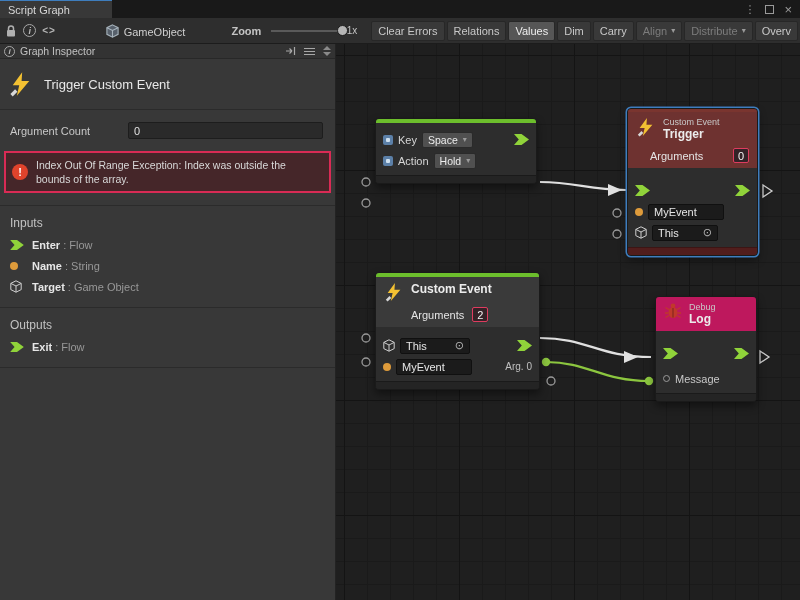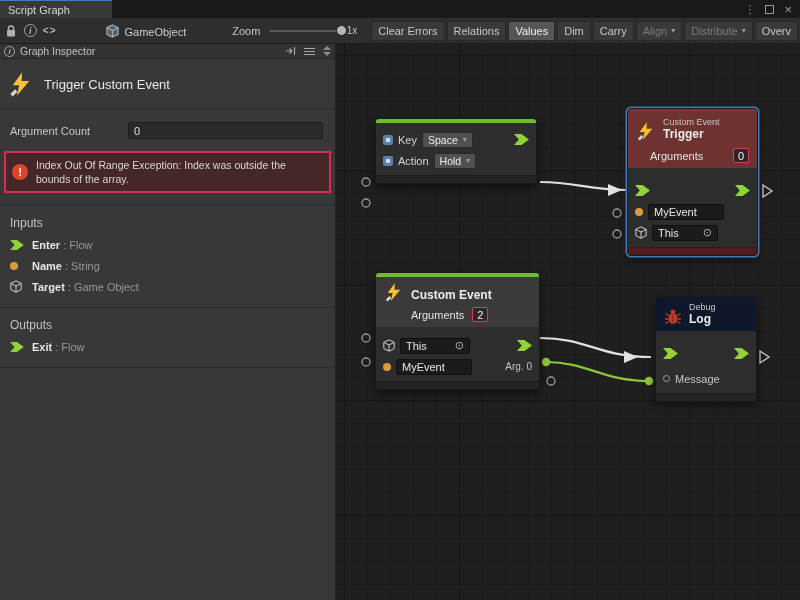--- a/index.html
+++ b/index.html
@@ -13,21 +13,21 @@
   .winctrls .kebab { font-size:11px; cursor:default; }
   .maxbox { width:9px; height:9px; border:1px solid #9a9a9a; display:inline-block; }
   .closex { font-size:13px; line-height:9px; }
 
   
   .toolbar { position:absolute; left:0; top:18px; width:800px; height:26px; background:#2e2e2e; border-bottom:1px solid #1c1c1c; display:flex; align-items:center; padding:0 2px; gap:2px; overflow:hidden; }
   .icon-btn { width:22px; height:20px; display:flex; align-items:center; justify-content:center; border-radius:2px; }
   .code-glyph { color:#b4b4b4; font-size:10px; letter-spacing:1px; font-weight:bold; }
   .info-circle { width:13px; height:13px; border:1px solid #a8a8a8; border-radius:50%; color:#b8b8b8; font-size:9px; font-style:italic; font-weight:bold; display:flex; align-items:center; justify-content:center; }
   .go-chip { display:flex; align-items:flex-end; gap:5px; margin-left:46px; color:#cfcfcf; }
-  .zoom-label { margin-left:44px; color:#c4c4c4; }
+  .zoom-label { margin-left:44px; color:#c4c4c4;font-weight:bold; }
   .slider { position:relative; width:86px; height:20px; margin-left:8px; }
   .slider .track { position:absolute; left:0; right:0; top:9px; height:2px; background:#5a5a5a; }
   .slider .knob { position:absolute; left:66px; top:4px; width:11px; height:11px; border-radius:50%; background:#b6b6b6; border:1px solid #1e1e1e; }
   .zoom-val { margin-left:6px; color:#c4c4c4; font-size:10px; }
   .tb-group { display:flex; gap:2px; margin-left:12px; }
   .tb-btn { height:20px; background:#393939; border:1px solid #272727; border-radius:2px; color:#c8c8c8; display:flex; align-items:center; padding:0 6px; gap:4px; white-space:nowrap; }
   .tb-btn.active { background:#565656; color:#eeeeee; }
   .tb-btn.disabled { color:#7c7c7c; }
   .dd-arrow { font-size:8px; color:#9a9a9a; }
 
@@ -64,21 +64,21 @@
       linear-gradient(#1a1a1a 1px, transparent 1px),
       linear-gradient(90deg, #1a1a1a 1px, transparent 1px);
     background-size:115px 115px, 115px 115px, 23px 23px, 23px 23px;
     background-position:8px 11px, 8px 11px, 8px 11px, 8px 11px; }
   .wires { position:absolute; left:0; top:0; width:464px; height:556px; }
 
   
   .node { position:absolute; background:#2d2d2d; border:1px solid #1a1a1a; border-radius:4px; box-shadow:0 4px 8px rgba(0,0,0,0.45); color:#dddddd; }
   .node-topbar { height:4px; border-radius:3px 3px 0 0; background:#6CBE2C; }
   .node-topbar.red { background:#7A352F; height:3px; }
-  .node-header { display:flex; align-items:flex-end; gap:7px; padding:5px 8px; }
+  .node-header { display:flex; align-items:flex-start; gap:7px; padding:5px 8px; }
   .node-header .col { display:flex; flex-direction:column; }
   .n-cat { font-size:9px; color:#c8c8c8; line-height:10px; }
   .n-title { font-size:12px; color:#ececec; line-height:14px; font-weight:bold; }
   .args-row { display:flex; align-items:center; gap:8px; padding:2px 8px 5px 22px; font-size:11px; color:#e4e4e4; }
   .badge-err { border:1px solid #DE3C5F; background:#332227; border-radius:2px; padding:0 4px; height:15px; line-height:15px; color:#f2f2f2; font-size:11px; }
   .node-body { padding-top:6px; padding-bottom:4px; }
   .prow { position:relative; display:flex; align-items:center; height:21px; padding:0 7px; gap:5px; font-size:11px; color:#d6d6d6; }
   .spacer { flex:1; }
   .nfield { background:#1b1b1b; border:1px solid #101010; border-radius:2px; height:16px; line-height:14px; color:#e6e6e6; font-size:11px; padding:0 5px; font-family:"Liberation Sans", sans-serif; }
   input.nfield { width:76px; }
@@ -94,21 +94,21 @@
   #node-keyboard { left:39px; top:74px; width:162px; }
   #node-keyboard .node-header { background:#3a3a3a; }
   #node-trigger { left:291px; top:64px; width:131px; box-shadow:0 0 0 1.5px #3E7DBD, 0 4px 8px rgba(0,0,0,0.45); }
   #node-trigger .node-header, #node-trigger .args-row { background:#6E3230; }
   #node-trigger .node-footer { background:#511D1C; border-top-color:#3c1514; }
   #node-trigger .node-body { padding-top:12px; }
   #node-custom { left:39px; top:228px; width:165px; }
   #node-custom .node-header, #node-custom .args-row { background:#3a3a3a; }
   #node-custom .node-body { padding-top:8px; }
   #node-debug { left:319px; top:252px; width:102px; }
-  #node-debug .node-header { background:#0f172a; border-radius:3px 3px 0 0; }
+  #node-debug .node-header { background:#be185d; border-radius:3px 3px 0 0; }
   #node-debug .node-body { padding-top:12px; }
   #node-debug .prow.msg { margin-top:4px; }
 </style>
 </head>
 <body>
 
 <div id="app">
 
   <div class="tabbar">
     <div class="tab">

